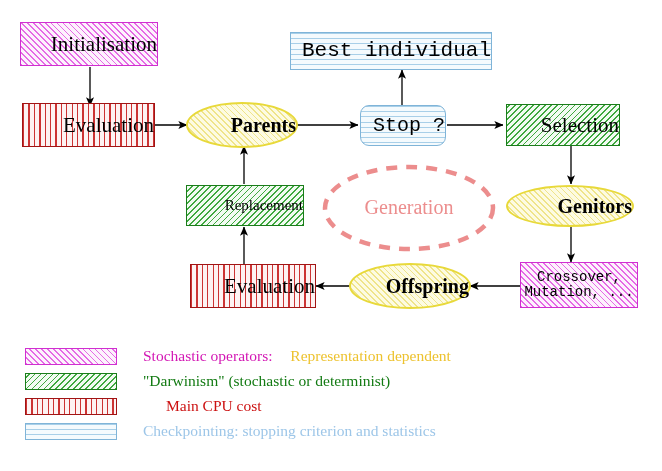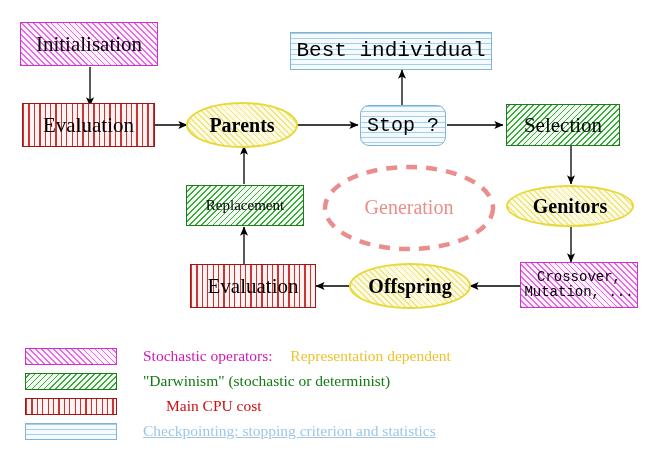--- a/index.html
+++ b/index.html
@@ -1,21 +1,21 @@
 <!DOCTYPE html>
 <html><head>
 <meta charset="utf-8">
 <style>
   html,body{margin:0;padding:0;background:#ffffff;}
   body{
     width:662px;height:471px;position:relative;overflow:hidden;
     font-family:"Liberation Serif","DejaVu Serif",serif;
   }
   #canvas{position:absolute;left:0;top:0;width:662px;height:471px;}
-  .node{position:absolute;box-sizing:border-box;display:flex;align-items:center;justify-content:center;text-align:center;color:#000;z-index:3;}
+  .node{position:absolute;box-sizing:border-box;display:flex;align-items:center;justify-content:flex-end;text-align:center;color:#000;z-index:3;}
   .node span{position:relative;z-index:4;line-height:1.05;}
 
   
   .fill-magenta{
     border:1px solid #d02fd0;
     background-color:#fdf2fd;
     background-image:repeating-linear-gradient(45deg,#e56be5 0 1.2px,rgba(255,255,255,0) 1.2px 4.2px);
   }
   .fill-green{
     border:1px solid #1a7d1a;
@@ -42,21 +42,21 @@
   .ellipse{border-radius:50%;}
   .rounded{border-radius:9px;}
 
   .legend-row{position:absolute;display:flex;align-items:center;z-index:3;}
   .swatch{width:92px;height:17px;box-sizing:border-box;flex:0 0 auto;}
   .legend-text{margin-left:26px;white-space:nowrap;font-size:15.5px;}
   .lg-magenta{color:#d318b4;}
   .lg-gold{color:#edc22e;}
   .lg-green{color:#127a12;}
   .lg-red{color:#cc1111;}
-  .lg-blue{color:#9dc6e8;text-decoration:underline;}
+  .lg-blue{color:#9dc6e8;}
 
   .gen-label{position:absolute;color:#ec8d8d;font-size:20px;z-index:3;}
 </style>
 </head>
 <body>
 
 <svg id="canvas" viewBox="0 0 662 471">
   <defs>
     <marker id="ah" viewBox="0 0 10 10" refX="9.5" refY="5" markerWidth="7" markerHeight="7" orient="auto-start-reverse">
       <path d="M0,0.6 L10,5 L0,9.4 L2.4,5 Z" fill="#000"></path>

